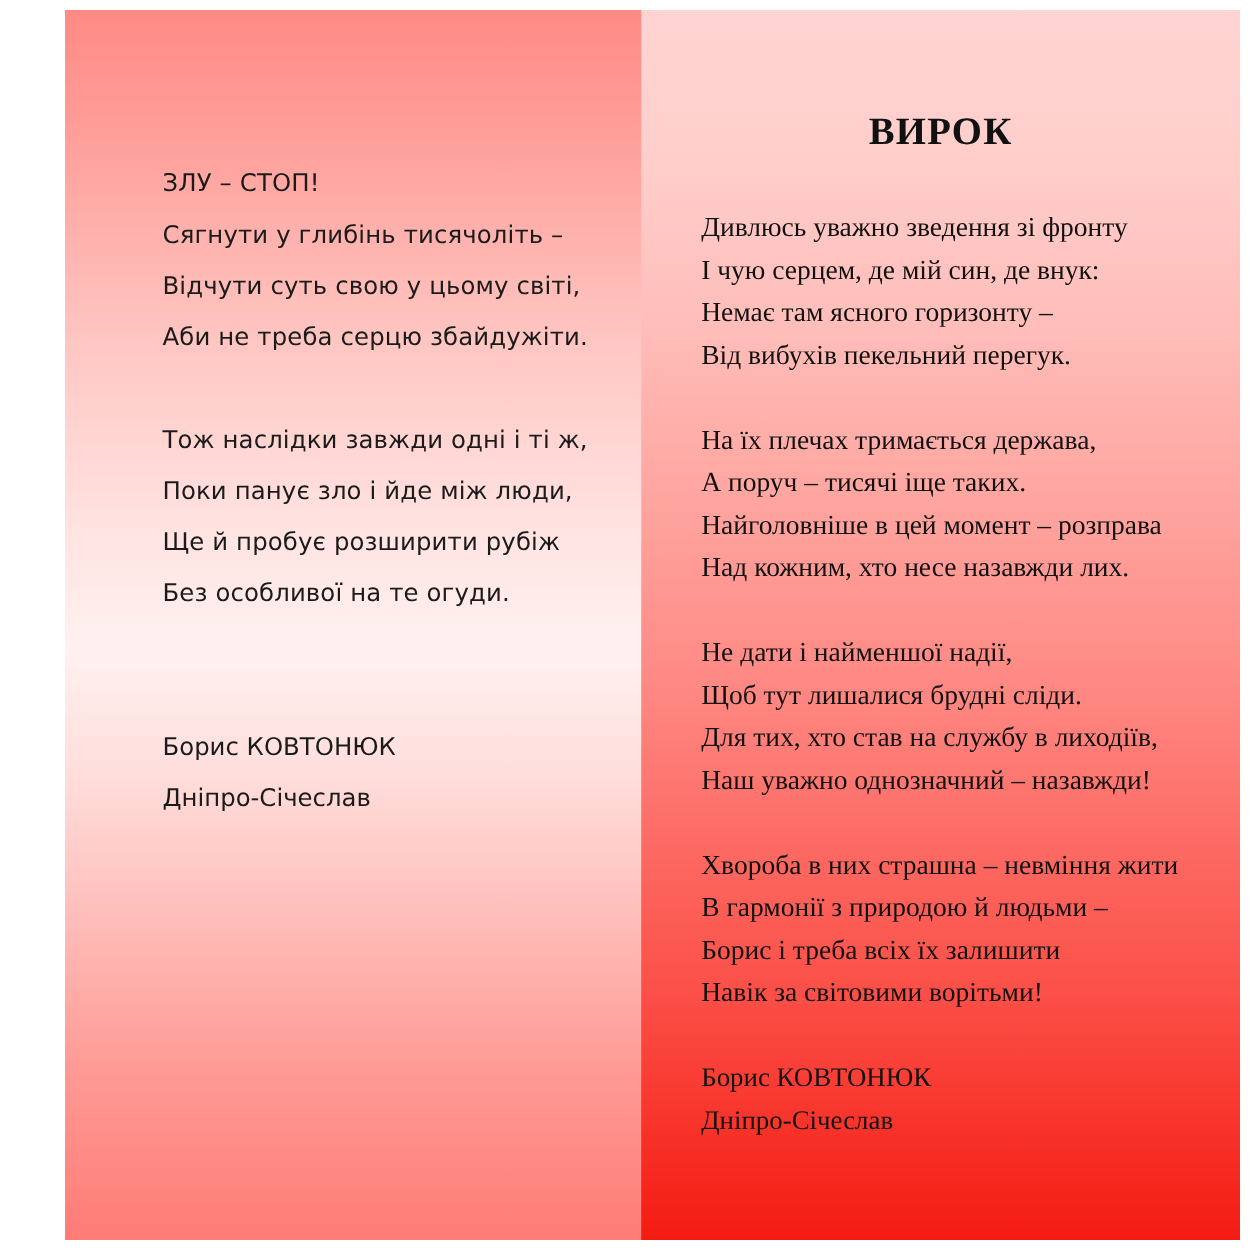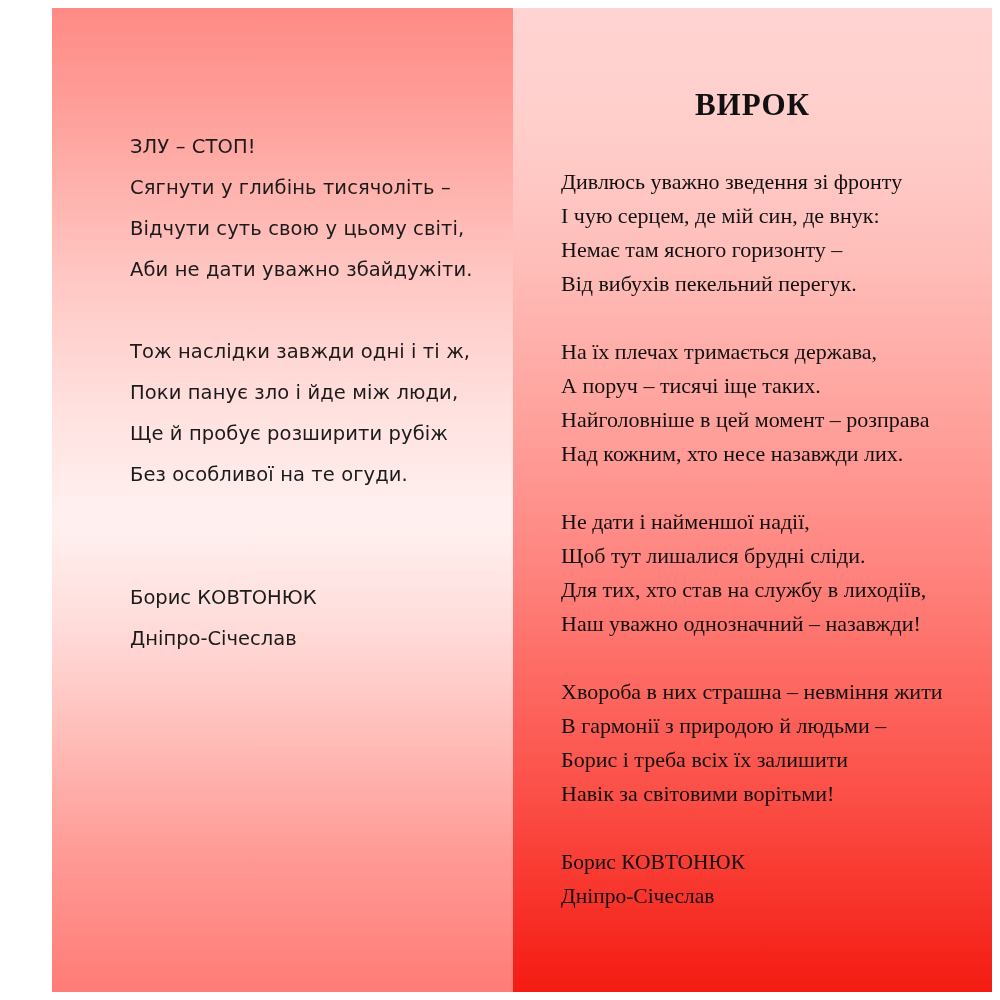--- a/index.html
+++ b/index.html
@@ -116,21 +116,21 @@
 <div class="page">
 
   <div class="panel-left">
     <div class="left-inner">
 
       <div class="left-line">ЗЛУ – СТОП!</div>
 
       <div class="stanza">
         <div class="left-line">Сягнути у глибінь тисячоліть –</div>
         <div class="left-line">Відчути суть свою у цьому світі,</div>
-        <div class="left-line">Аби не дати уважно збайдужіти.</div>
+        <div class="left-line">Аби не треба серцю збайдужіти.</div>
       </div>
 
       <div class="left-line gap"></div>
 
       <div class="stanza">
         <div class="left-line">Тож наслідки завжди одні і ті ж,</div>
         <div class="left-line">Поки панує зло і йде між люди,</div>
         <div class="left-line">Ще й пробує розширити рубіж</div>
         <div class="left-line">Без особливої на те огуди.</div>
       </div>

